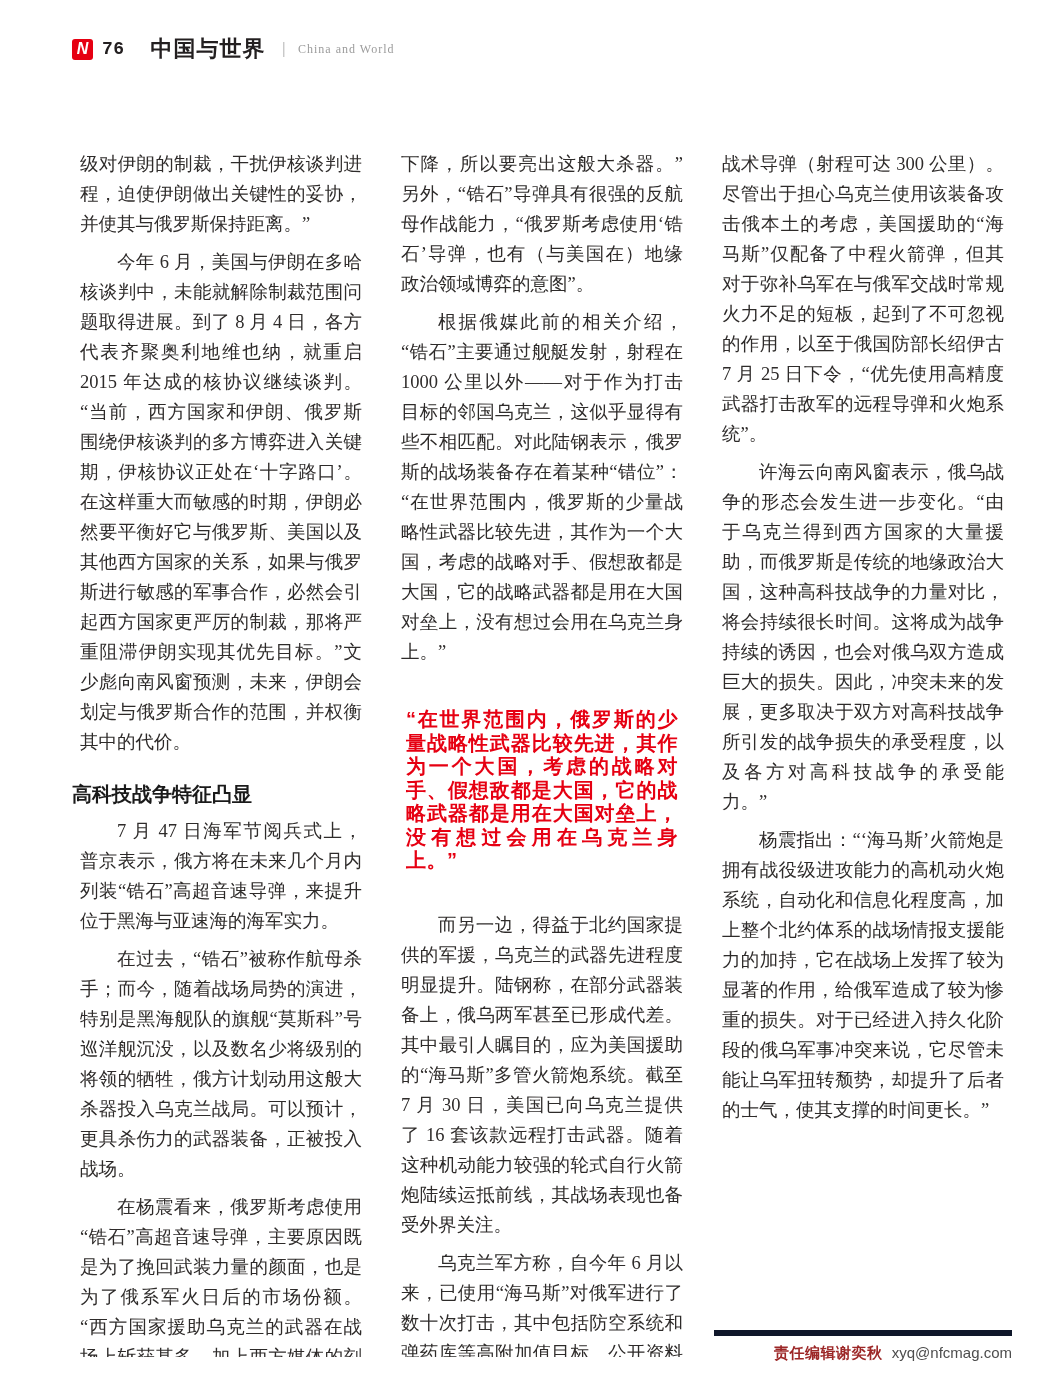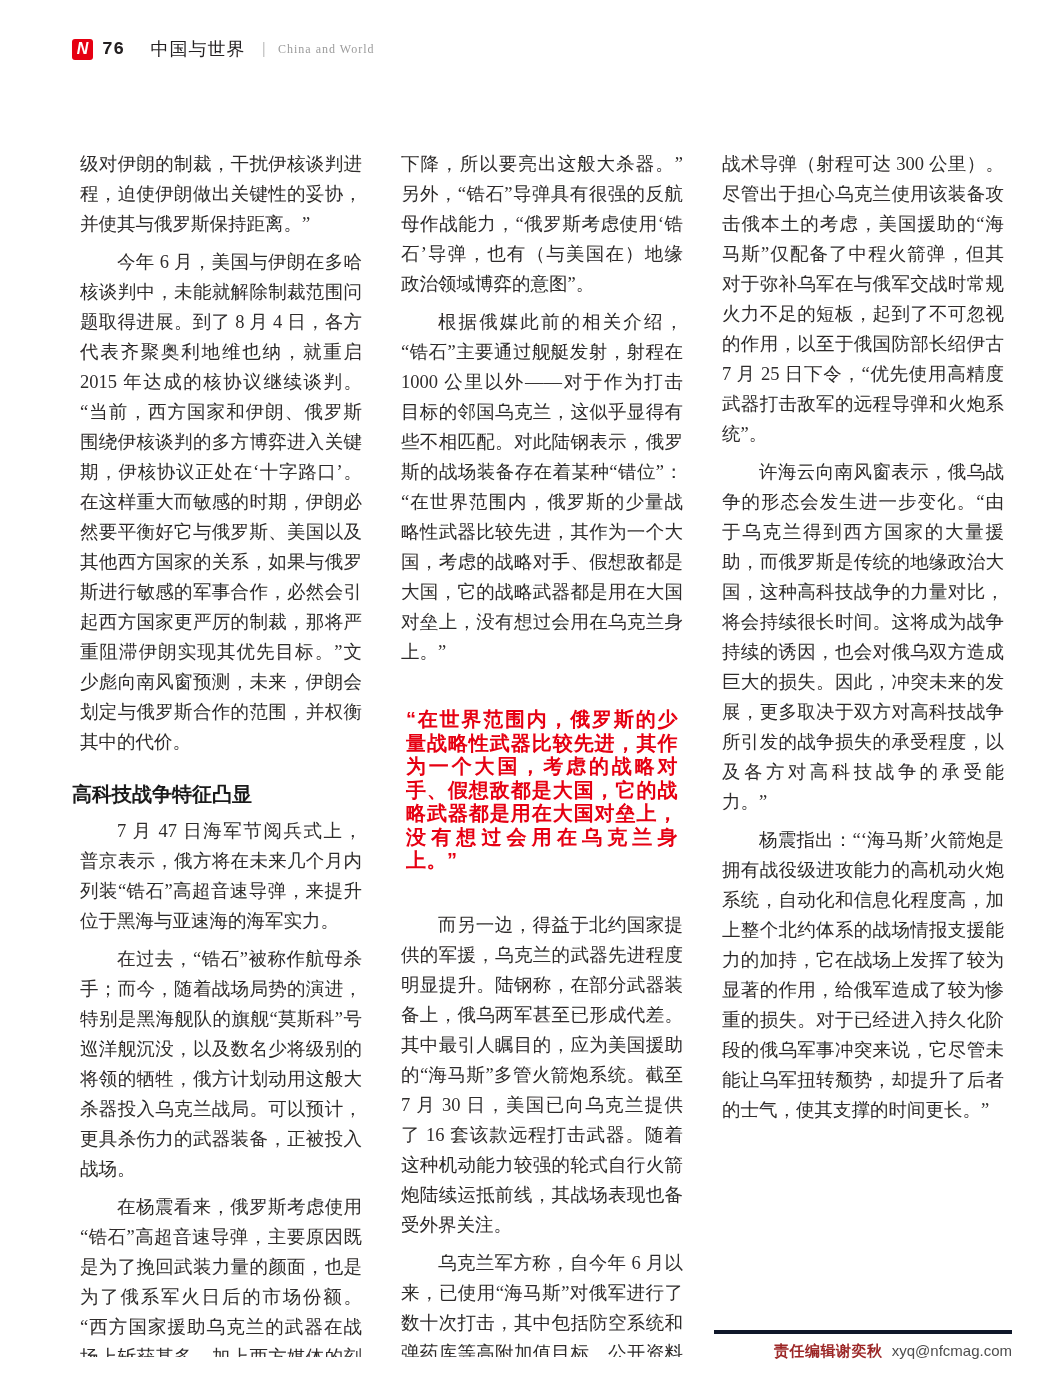--- a/index.html
+++ b/index.html
@@ -19,21 +19,21 @@
     font-family:"Liberation Sans","DejaVu Sans",sans-serif;
   }
   .logo{
     width:21px;height:21px;border-radius:3px;
     background:#e60012;color:#ffffff;
     font-weight:bold;font-style:italic;font-size:16px;
     display:flex;align-items:center;justify-content:center;
     line-height:1;
   }
   .pagenum{margin-left:9px;font-weight:bold;font-size:18px;color:#231f20;letter-spacing:.5px;font-family:Liberation Mono, monospace;}
-  .section-cn{margin-left:26px;font-weight:normal;font-size:18px;color:#231f20;letter-spacing:1px;}
+  .section-cn{margin-left:26px;font-weight:bold;font-size:22px;color:#231f20;letter-spacing:1px;}
   .header-sep{margin:0 12px 0 16px;color:#c9c9c9;font-size:17px;font-weight:normal;}
   .section-en{font-family:"Liberation Serif","DejaVu Serif",serif;font-size:12px;color:#9b9b9b;letter-spacing:1px;}
   
   .col{
     position:absolute;top:141px;width:298px;height:1216px;
     overflow:hidden;
     font-size:18.5px;line-height:30px;
     text-align:justify;
   }
   .col-1{left:72px;}
@@ -59,21 +59,21 @@
   .endmark{
     display:inline-block;width:15px;height:15px;margin-left:8px;
     vertical-align:-1px;
     background:
       linear-gradient(116deg,rgba(0,0,0,0) 43%, #ffffff 43%, #ffffff 57%, rgba(0,0,0,0) 57%),
       #e60012;
   }
   
   .footer{
     position:absolute;left:714px;top:1330px;width:298px;
-    border-top:4px solid #0f172a;
+    border-top:6px solid #0f172a;
     padding-top:8px;
     text-align:right;
     font-family:"Liberation Sans","DejaVu Sans",sans-serif;
     font-size:15px;line-height:18px;
     white-space:nowrap;
   }
   .footer .editor{font-weight:bold;color:#9c2727;letter-spacing:.5px;}
   .footer .email{color:#4d4d4d;margin-left:5px;}
 </style>
 </head>

